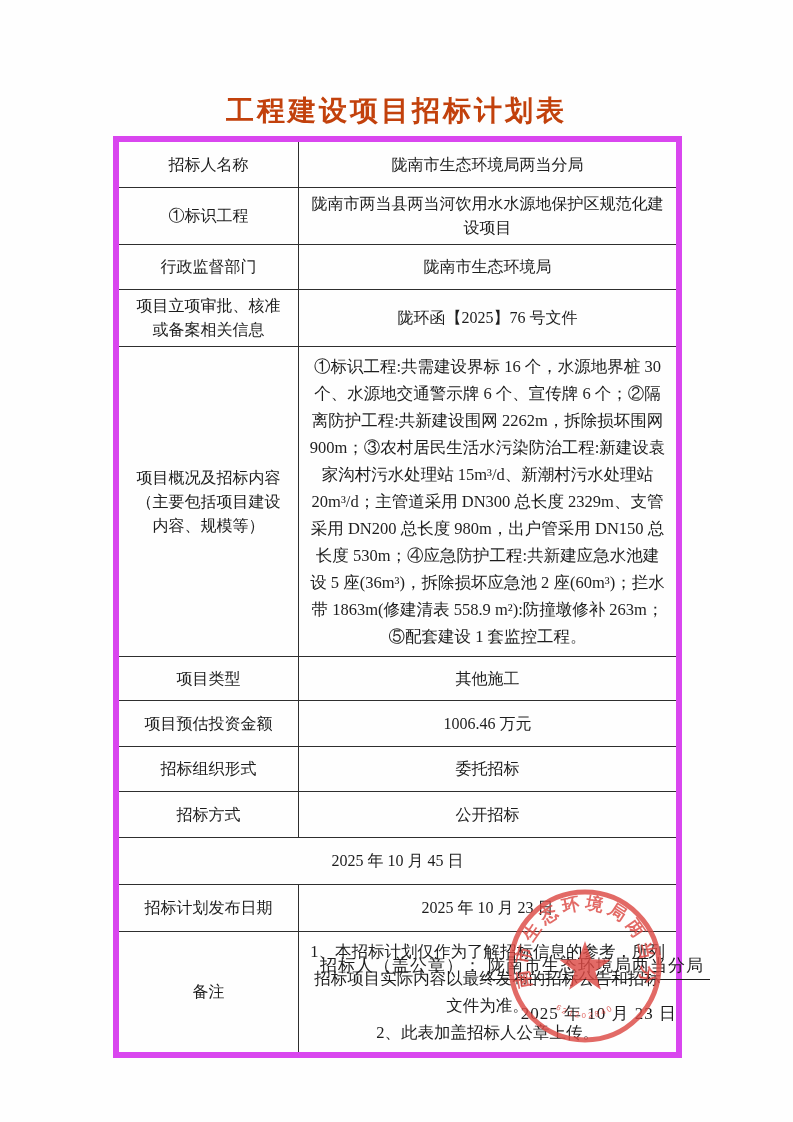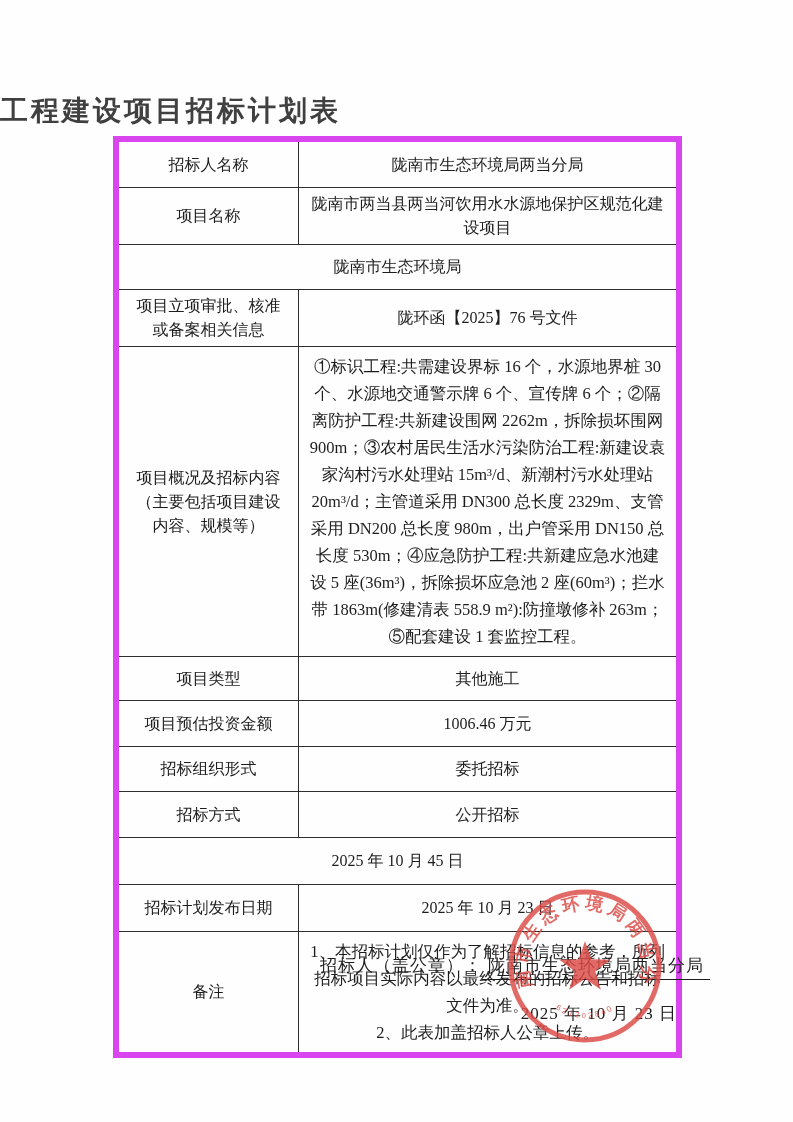--- a/index.html
+++ b/index.html
@@ -8,25 +8,26 @@
     width:793px;height:1122px;
     background:#fefefe;
     font-family:"Liberation Serif","DejaVu Serif",serif;
     color:#1d1d1d;
     overflow:hidden;
     box-shadow:0 0 4px rgba(0,0,0,.15);
   }
   .doc-title{
     position:absolute;
     left:0;top:92px;width:100%;
+    text-align:center;
     font-family:"Liberation Sans","DejaVu Sans",sans-serif;
     font-weight:bold;
     font-size:28px;
     letter-spacing:3px;
-    color:#404040;
+    color:#c2410c;
   }
   .table-box{
     position:absolute;
     left:113px;top:136px;width:569px;
     border:6px solid #d946ef;
     box-sizing:border-box;
   }
   .trow{display:flex;border-bottom:1px solid #2e2e2e;}
   .trow:last-child{border-bottom:none;}
   .cell{box-sizing:border-box;display:flex;align-items:center;}
@@ -93,24 +94,25 @@
 <div class="page">
 
   <div class="doc-title">工程建设项目招标计划表</div>
 
   <div class="table-box">
     <div class="trow r0">
       <div class="cell label">招标人名称</div>
       <div class="cell value">陇南市生态环境局两当分局</div>
     </div>
     <div class="trow r1">
-      <div class="cell label">项目名称</div>
+      <div class="cell label">①标识工程</div>
       <div class="cell value">陇南市两当县两当河饮用水水源地保护区规范化建设项目</div>
     </div>
     <div class="trow r2">
+      <div class="cell label">行政监督部门</div>
       <div class="cell value">陇南市生态环境局</div>
     </div>
     <div class="trow r3">
       <div class="cell label">项目立项审批、核准或备案相关信息</div>
       <div class="cell value">陇环函【2025】76 号文件</div>
     </div>
     <div class="trow r4">
       <div class="cell label">项目概况及招标内容（主要包括项目建设内容、规模等）</div>
       <div class="cell value left">①标识工程:共需建设界标 16 个，水源地界桩 30 个、水源地交通警示牌 6 个、宣传牌 6 个；②隔离防护工程:共新建设围网 2262m，拆除损坏围网 900m；③农村居民生活水污染防治工程:新建设袁家沟村污水处理站 15m³/d、新潮村污水处理站 20m³/d；主管道采用 DN300 总长度 2329m、支管采用 DN200 总长度 980m，出户管采用 DN150 总长度 530m；④应急防护工程:共新建应急水池建设 5 座(36m³)，拆除损坏应急池 2 座(60m³)；拦水带 1863m(修建清表 558.9 m²):防撞墩修补 263m；⑤配套建设 1 套监控工程。</div>
     </div>

